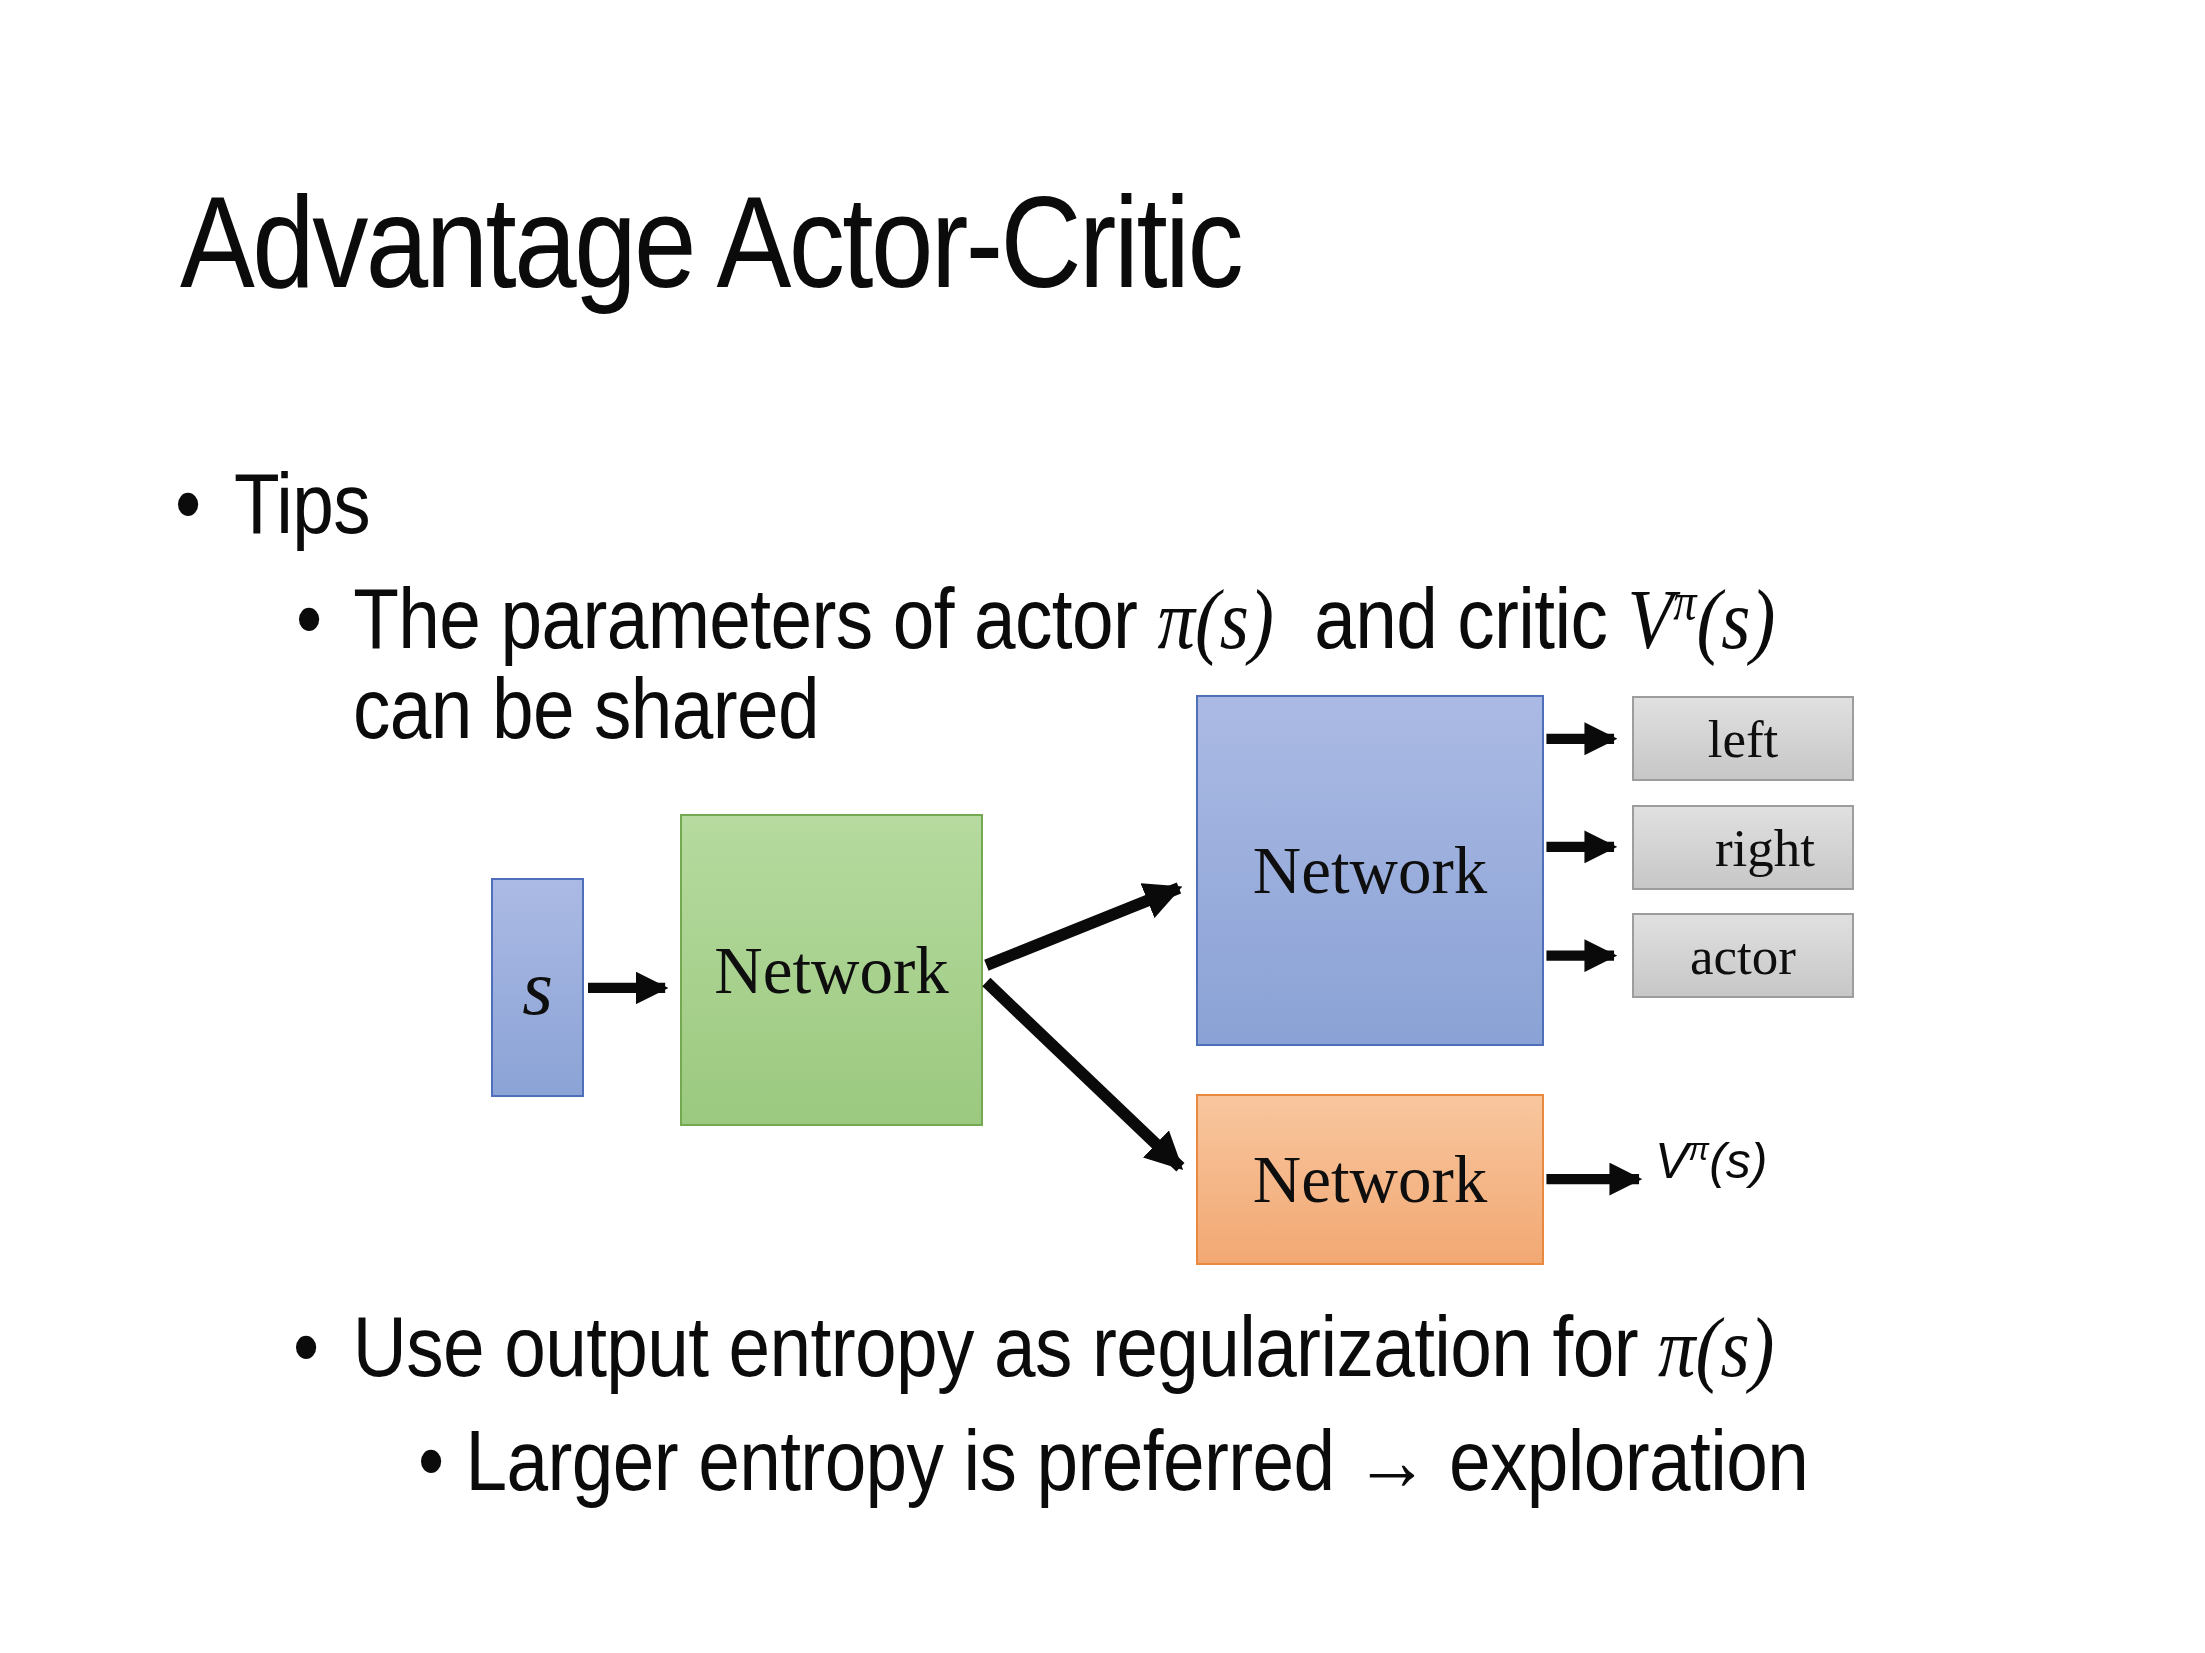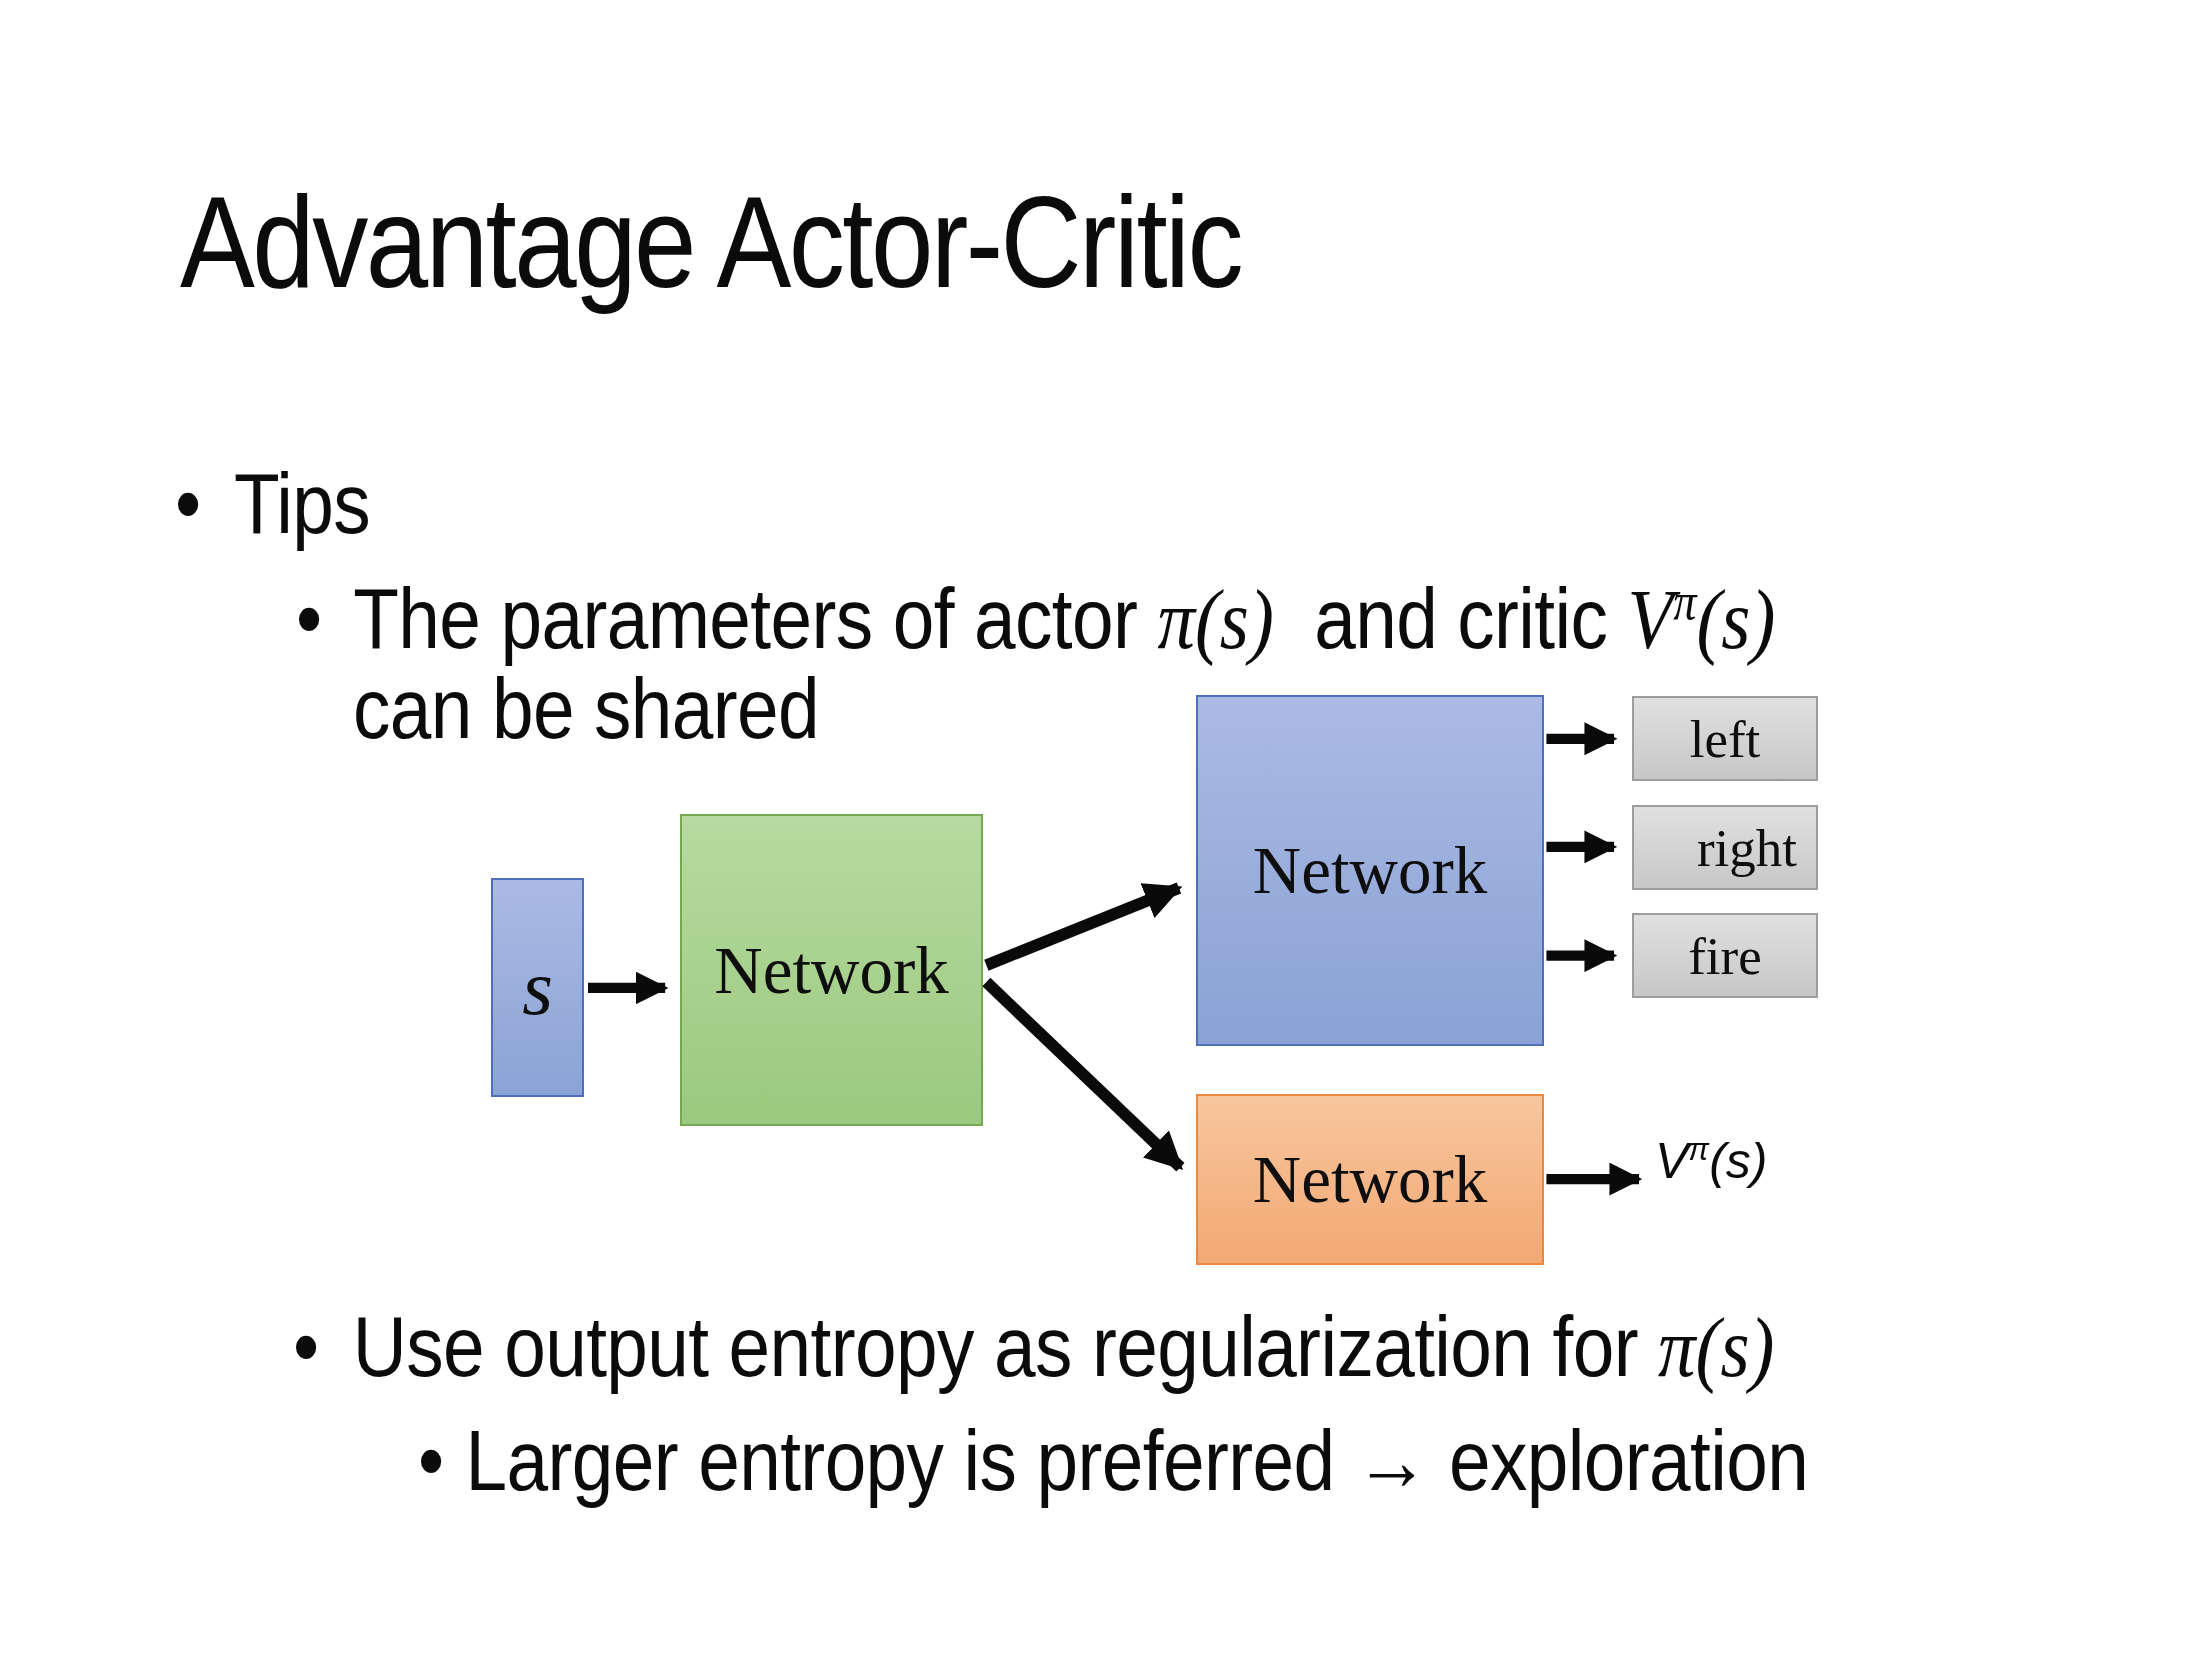--- a/index.html
+++ b/index.html
@@ -49,21 +49,21 @@
   }
   .box-actor{
     left:1196px;top:695px;width:348px;height:351px;
     background:linear-gradient(#abbae4,#8aa2d5);border:2.2px solid #4f6fba;
   }
   .box-critic{
     left:1196px;top:1094px;width:348px;height:171px;
     background:linear-gradient(#f8c69e,#f2a873);border:2.2px solid #e9883f;
   }
   .box-action{
-    left:1632px;width:186px;height:85px;
+    left:1632px;width:222px;height:85px;
     background:linear-gradient(#e0e0e0,#c7c7c7);border:2.2px solid #9d9d9d;
     font-family:"Liberation Serif","DejaVu Serif",serif;font-size:53px;
   }
   .act-left{top:696px;}
   .act-right{top:805px;padding-left:44px;}
   .act-fire{top:913px;}
   .value-label{
     position:absolute;left:1655px;top:1132px;
     font-family:Liberation Sans, sans-serif;font-style:italic;
     font-size:50px;white-space:nowrap;
@@ -118,21 +118,21 @@
   <span>Network</span>
 </div>
 
 <div class="box box-action act-left">
   <span>left</span>
 </div>
 <div class="box box-action act-right">
   <span>right</span>
 </div>
 <div class="box box-action act-fire">
-  <span>fire</span>
+  <span>actor</span>
 </div>
 
 <div class="value-label">
   <span>V</span><sup>π</sup><span>(s)</span>
 </div>
 
 <svg class="overlay" width="2205" height="1654" viewBox="0 0 3000 2250">
   <defs>
     <marker id="ah" viewBox="0 0 10 10" refX="9" refY="5" markerWidth="3.2" markerHeight="3.2" orient="auto" markerUnits="strokeWidth">
       <path d="M0,0 L10,5 L0,10 z" fill="#0a0a0a"></path>

